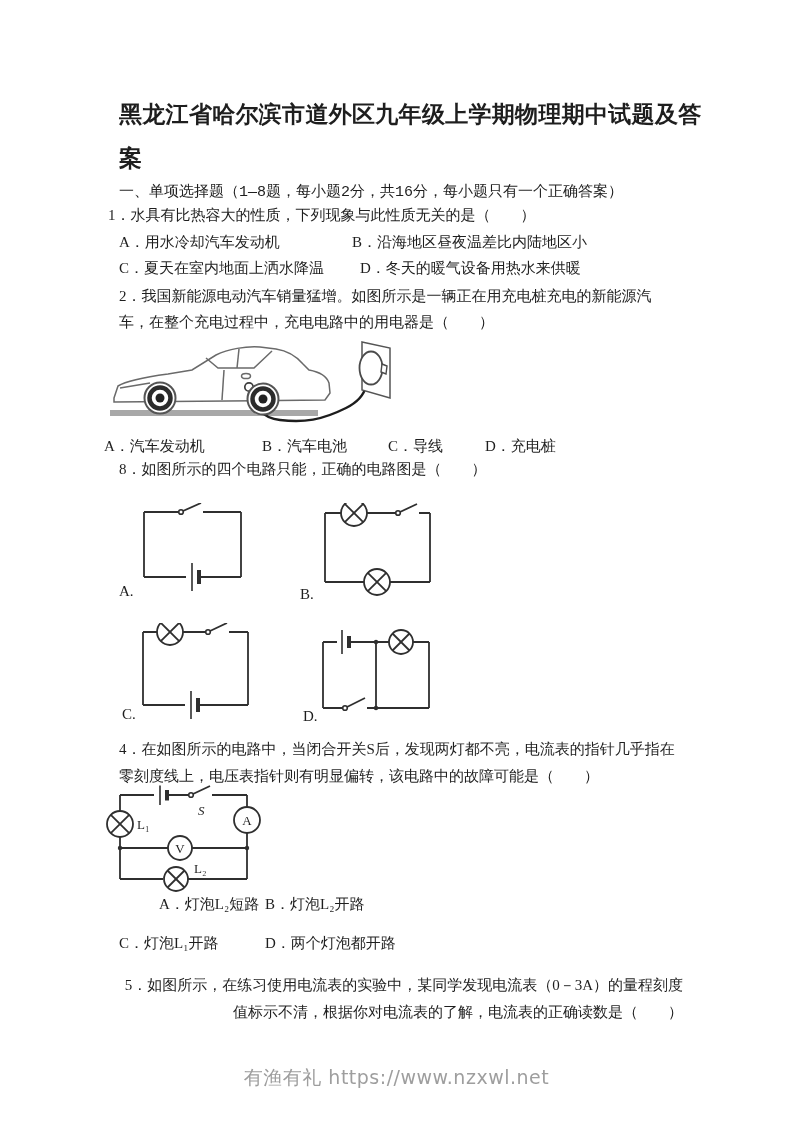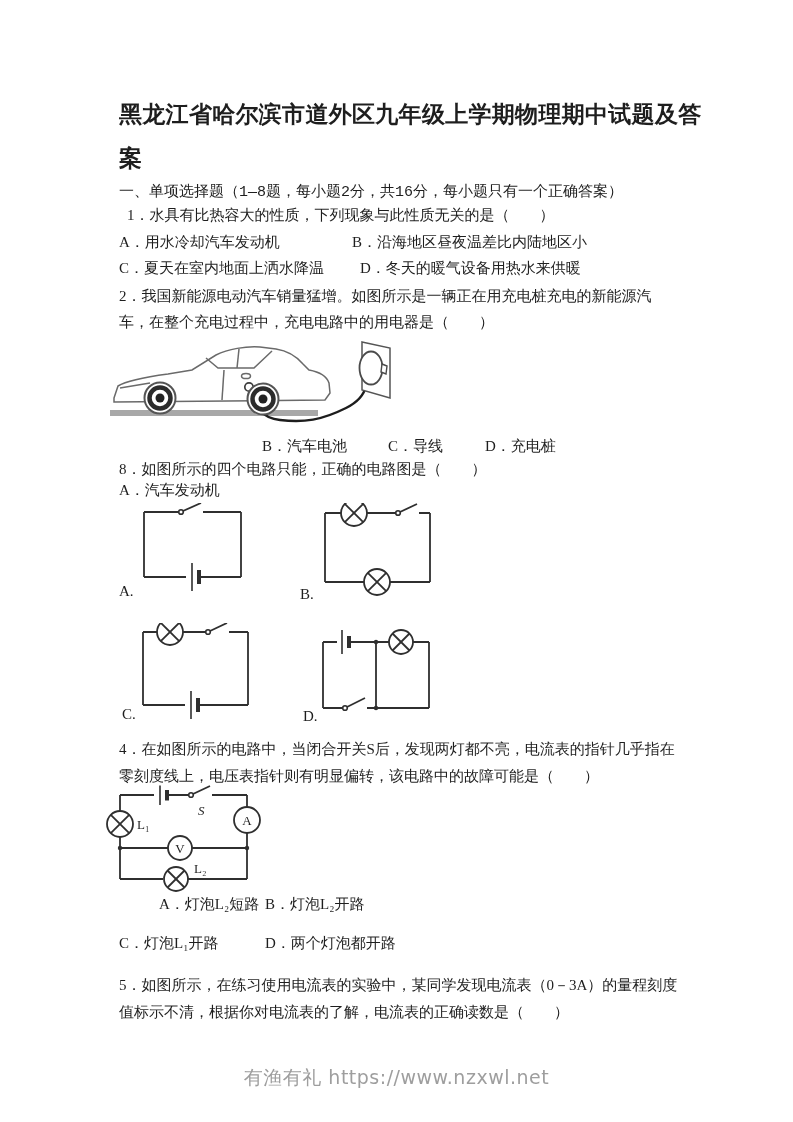--- a/index.html
+++ b/index.html
@@ -28,21 +28,21 @@
 </head>
 <body>
 
 <div class="page">
 
   <div class="abs title-line" style="left:119px;top:99px;">黑龙江省哈尔滨市道外区九年级上学期物理期中试题及答</div>
   <div class="abs title-line" style="left:119px;top:143px;">案</div>
 
   <div class="abs t15" style="left:119px;top:182px;font-family:Liberation Mono, monospace;">一、单项选择题（1—8题，每小题2分，共16分，每小题只有一个正确答案）</div>
 
-  <div class="abs t15" style="left:127px;top:206px;">1．水具有比热容大的性质，下列现象与此性质无关的是（　　）</div>
+  <div class="abs t15" style="left:108px;top:206px;">1．水具有比热容大的性质，下列现象与此性质无关的是（　　）</div>
   <div class="abs opt" style="left:119px;top:233px;">A．用水冷却汽车发动机</div>
   <div class="abs opt" style="left:352px;top:233px;">B．沿海地区昼夜温差比内陆地区小</div>
   <div class="abs opt" style="left:119px;top:259px;">C．夏天在室内地面上洒水降温</div>
   <div class="abs opt" style="left:360px;top:259px;">D．冬天的暖气设备用热水来供暖</div>
 
   <div class="abs stem" style="left:119px;top:283px;width:560px;">2．我国新能源电动汽车销量猛增。如图所示是一辆正在用充电桩充电的新能源汽车，在整个充电过程中，充电电路中的用电器是（　　）</div>
 
   <div class="abs" style="left:106px;top:336px;">
     <svg width="292" height="98" viewBox="0 0 292 98">
       <line x1="4" y1="77" x2="212" y2="77" stroke="#a8a8a8" stroke-width="6"></line>
@@ -67,21 +67,21 @@
         <circle cx="157" cy="63" r="4.5" fill="#222222"></circle>
       </g>
       <g>
         <path d="M256,6 L284,12 L284,62 L256,54 Z" fill="#ffffff" stroke="#555555" stroke-width="1.5"></path>
         <ellipse cx="265" cy="32" rx="11.5" ry="16.5" fill="#ffffff" stroke="#4a4a4a" stroke-width="1.8"></ellipse>
         <path d="M276,28 L281,30 L280,38 L275,36 Z" fill="#ffffff" stroke="#4a4a4a" stroke-width="1.4"></path>
       </g>
     </svg>
   </div>
 
-  <div class="abs opt" style="left:119px;top:437px;margin-top:44px;">A．汽车发动机</div>
+  <div class="abs opt" style="left:104px;top:437px;">A．汽车发动机</div>
   <div class="abs opt" style="left:262px;top:437px;">B．汽车电池</div>
   <div class="abs opt" style="left:388px;top:437px;">C．导线</div>
   <div class="abs opt" style="left:485px;top:437px;">D．充电桩</div>
 
   <div class="abs t15" style="left:119px;top:460px;">8．如图所示的四个电路只能，正确的电路图是（　　）</div>
 
   <div class="abs" style="left:142px;top:503px;">
     <svg width="102" height="96" viewBox="0 0 102 96">
       <path class="wire" d="M2,9 H36 M61,9 H99 M99,9 V74 M2,9 V74 M2,74 H44 M57,74 H99"></path>
       <g>
@@ -196,17 +196,17 @@
       <circle class="dot" cx="14" cy="63" r="2.2"></circle>
       <circle class="dot" cx="141" cy="63" r="2.2"></circle>
     </svg>
   </div>
 
   <div class="abs opt" style="left:119px;top:895px;margin-left:40px;">A．灯泡L₂短路</div>
   <div class="abs opt" style="left:265px;top:895px;">B．灯泡L₂开路</div>
   <div class="abs opt" style="left:119px;top:934px;">C．灯泡L₁开路</div>
   <div class="abs opt" style="left:265px;top:934px;">D．两个灯泡都开路</div>
 
-  <div class="abs stem" style="left:119px;top:972px;width:564px;line-height:27px;">5．如图所示，在练习使用电流表的实验中，某同学发现电流表（0－3A）的量程刻度值标示不清，根据你对电流表的了解，电流表的正确读数是（　　）</div>
+  <div class="abs stem" style="left:119px;top:972px;width:564px;line-height:27px;text-align:right;">5．如图所示，在练习使用电流表的实验中，某同学发现电流表（0－3A）的量程刻度值标示不清，根据你对电流表的了解，电流表的正确读数是（　　）</div>
 
   <div class="abs footer" style="left:0px;top:1065px;">有渔有礼 https://www.nzxwl.net</div>
 
 </div>
 
 </body></html>

